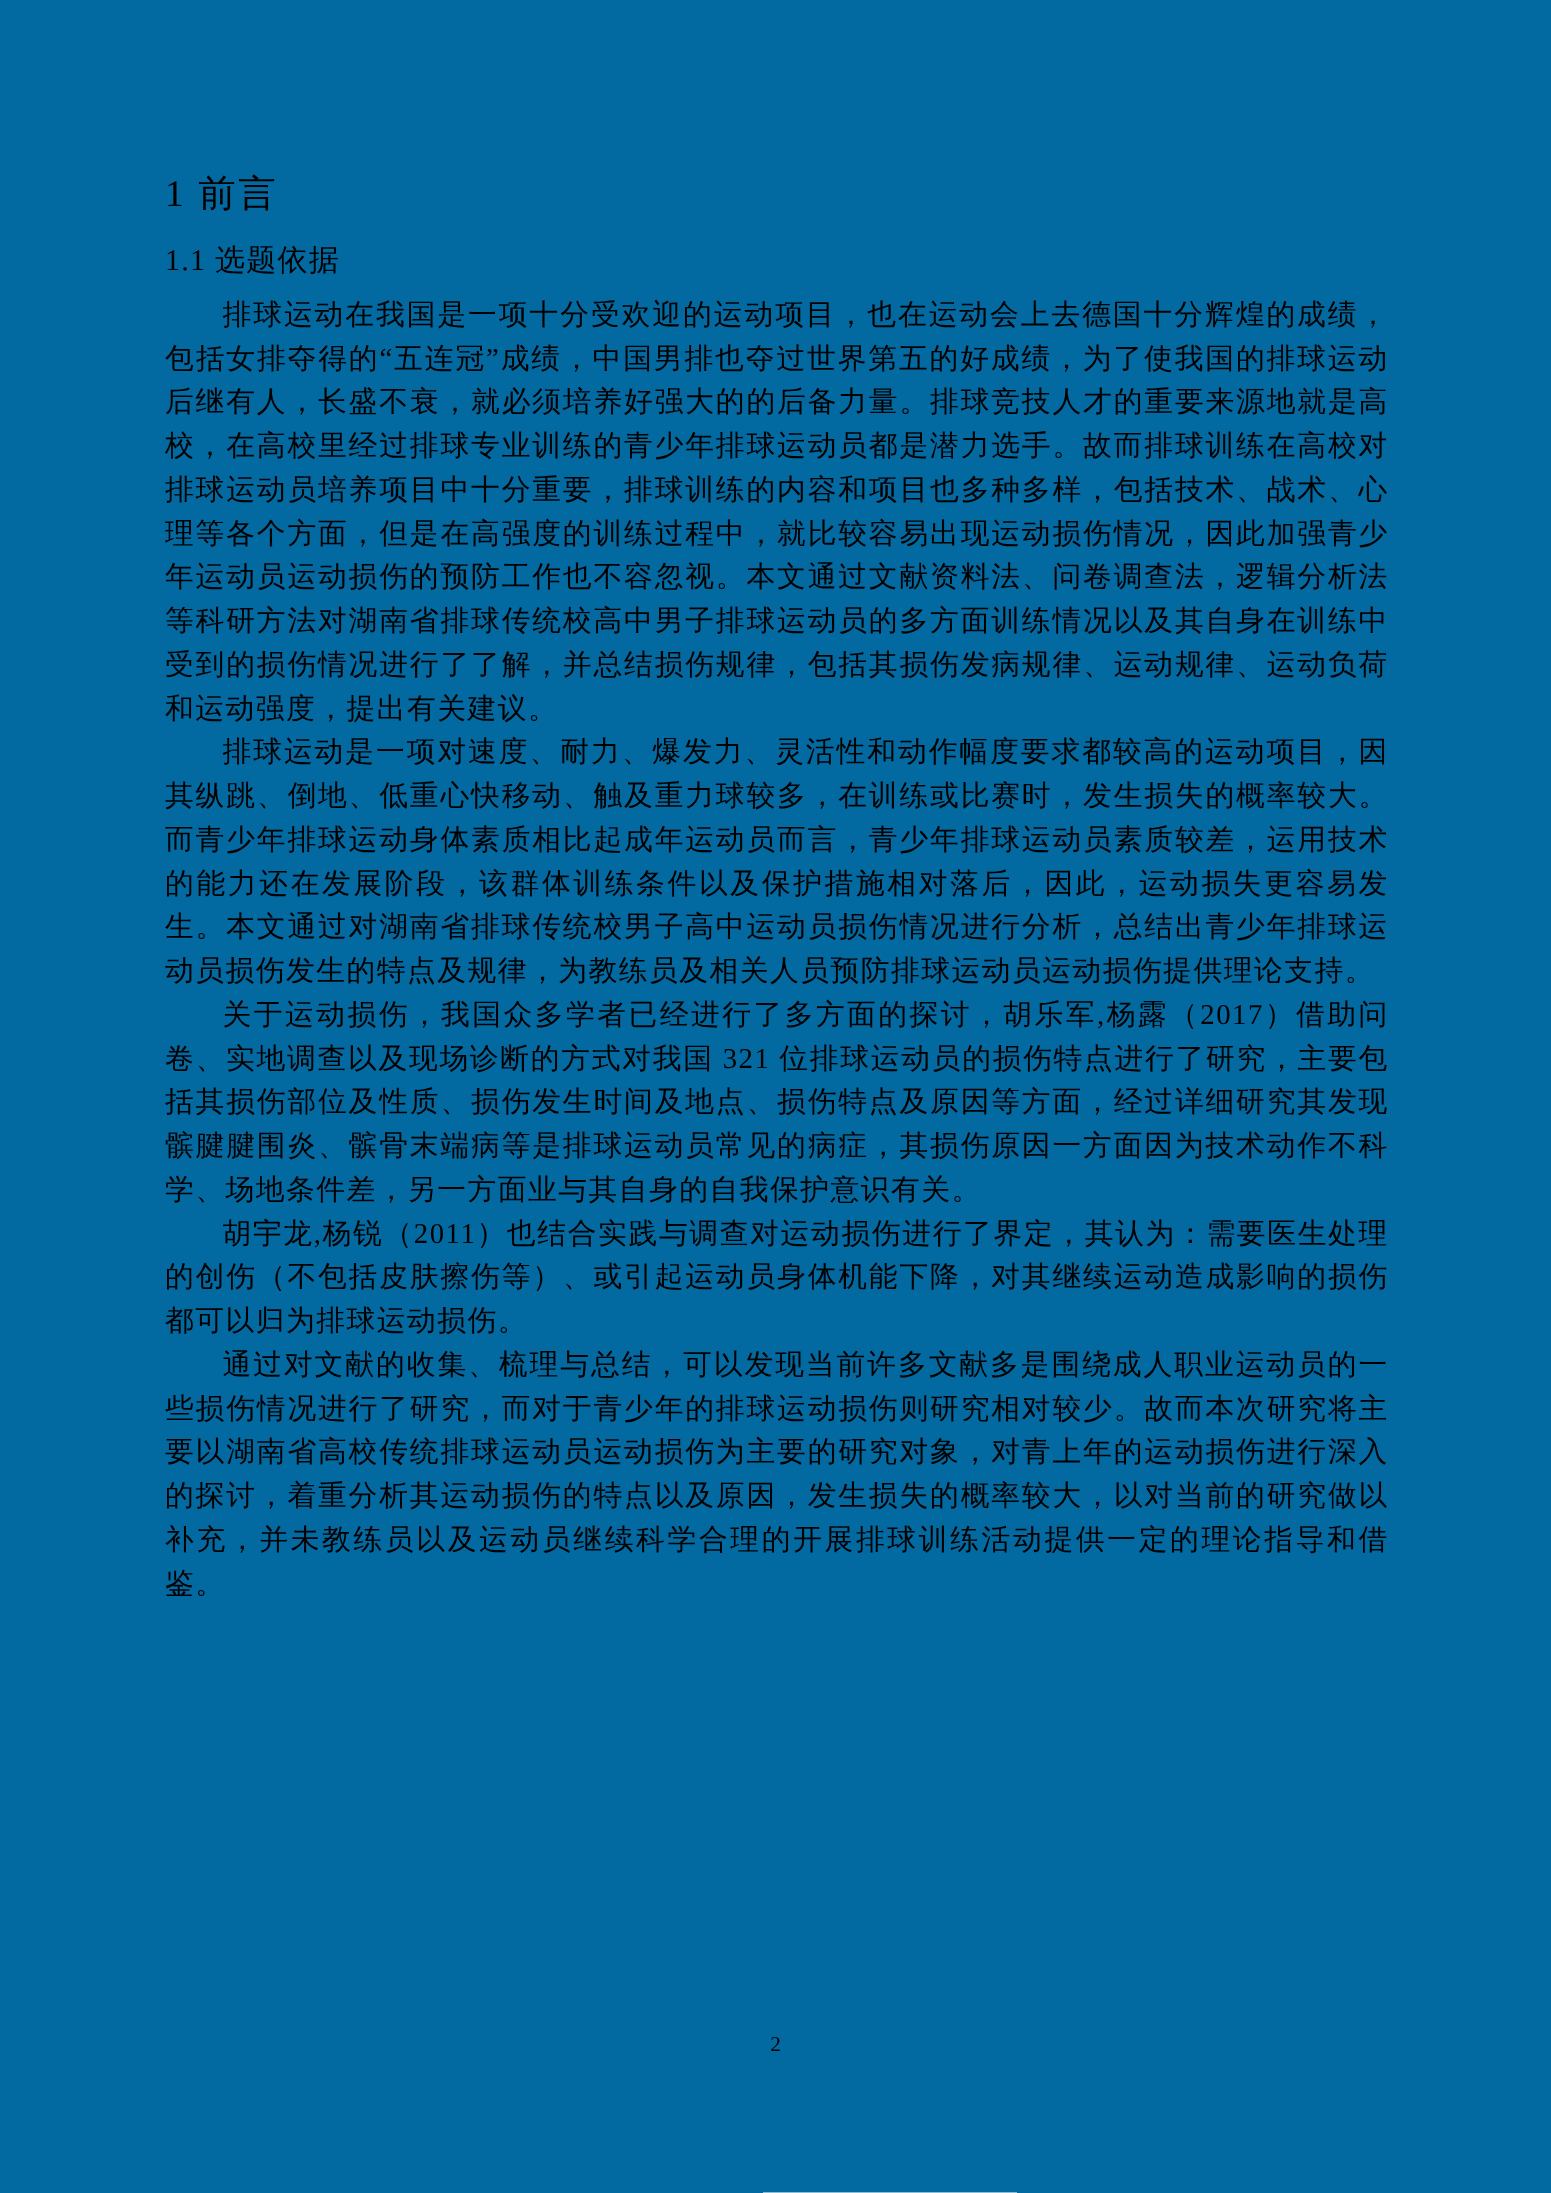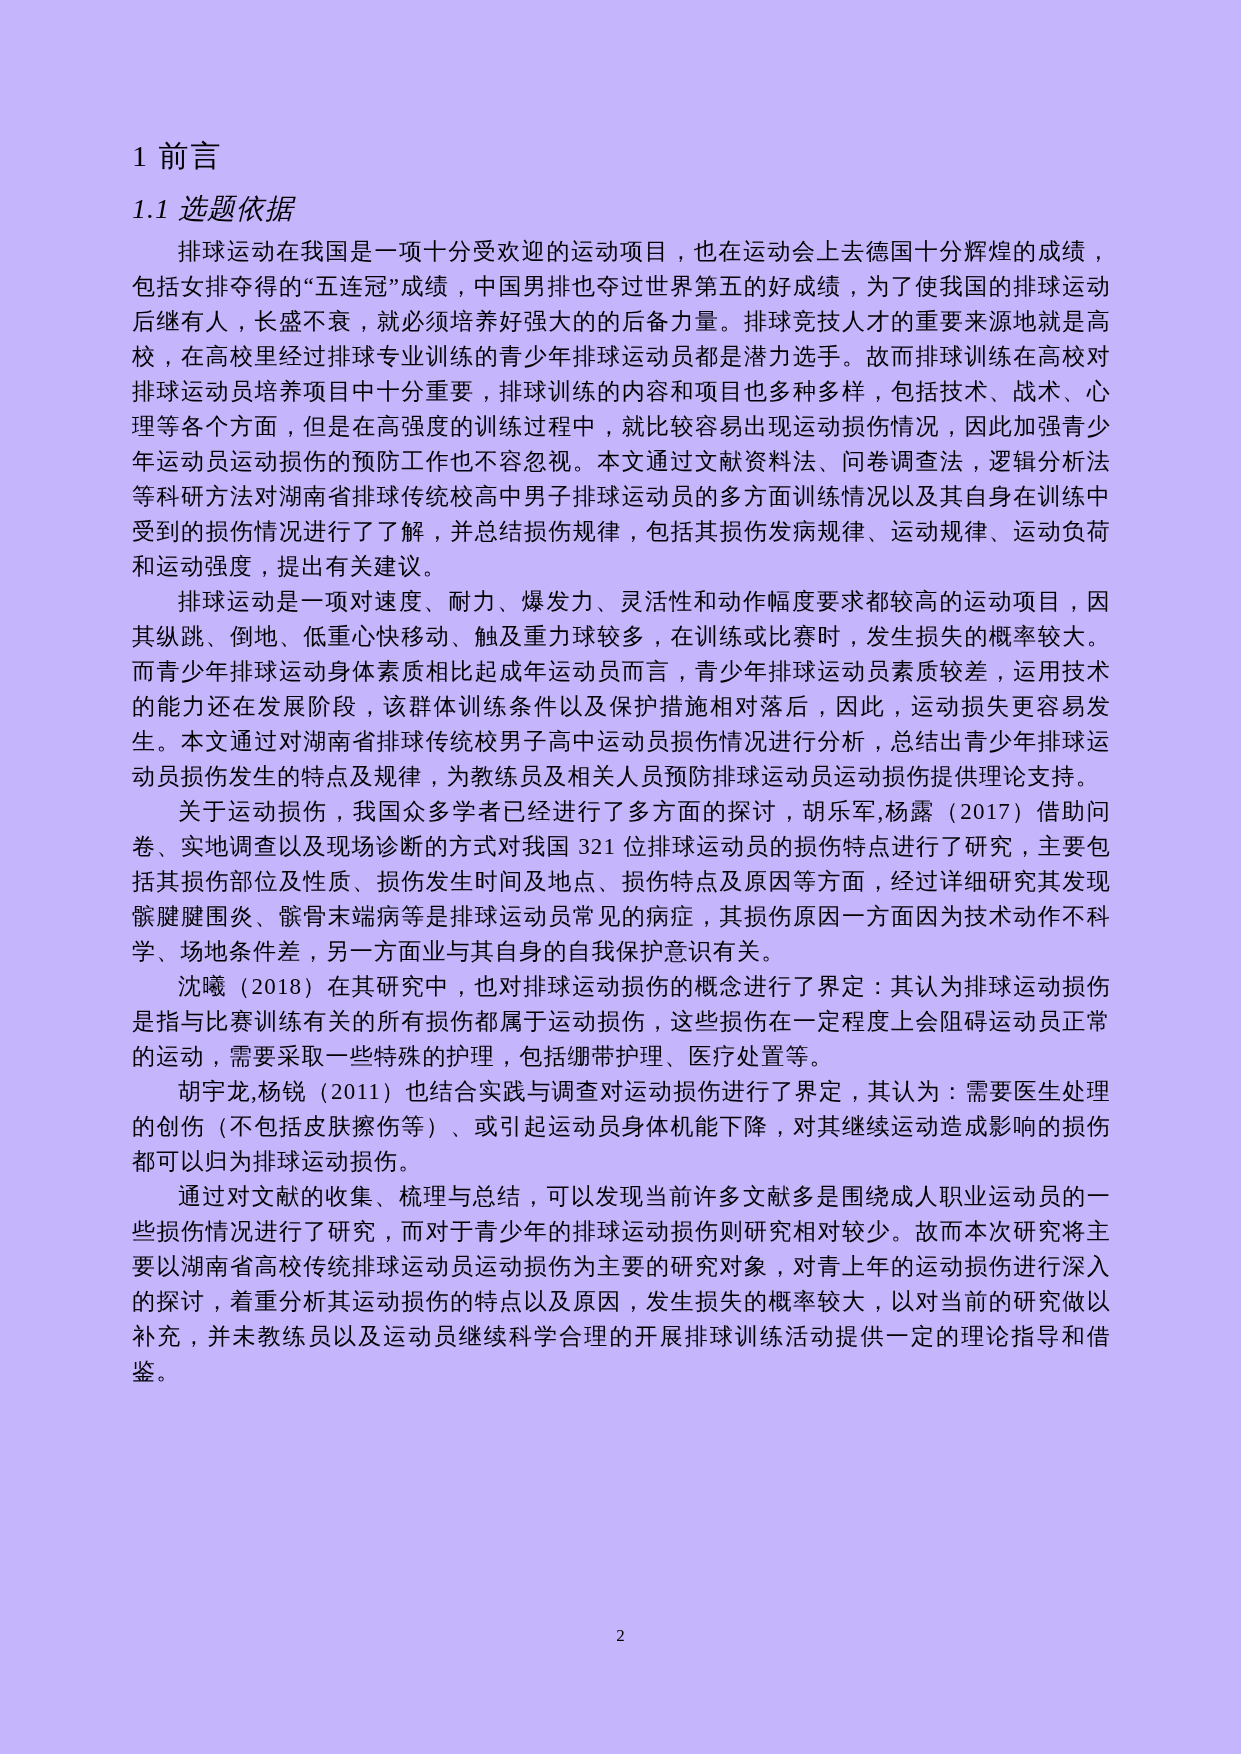--- a/index.html
+++ b/index.html
@@ -7,39 +7,38 @@
     padding: 0;
     background: #ffffff;
     color: #000000;
     font-family: "Liberation Serif", "DejaVu Serif", serif;
   }
   .page {
     position: relative;
     width: 1241px;
     height: 1754px;
     margin: 0 auto;
-    background: #c4b5fd;
+    background: #0369a1;
     box-sizing: border-box;
     padding: 136px 130px 0 132px;
     overflow: hidden;
   }
   h1.chapter {
     font-size: 30px;
     font-weight: normal;
     margin: 0 0 16px 0;
     line-height: 40px;
     letter-spacing: 2px;
   }
   h2.section {
-    font-size: 28px;
+    font-size: 24px;
     font-weight: normal;
     margin: 4px 0 8px 0;
     line-height: 34px;
     letter-spacing: 1px;
-    font-style: italic;
   }
   p.body-par {
     font-size: 23px;
     line-height: 35px;
     margin: 0;
     text-align: justify;
     text-justify: inter-ideograph;
     text-indent: 2em;
     letter-spacing: 1.2px;
   }
@@ -63,21 +62,20 @@
   <h2 class="section">1.1 选题依据</h2>
 
   <p class="body-par">排球运动在我国是一项十分受欢迎的运动项目，也在运动会上去德国十分辉煌的成绩，包括女排夺得的“五连冠”成绩，中国男排也夺过世界第五的好成绩，为了使我国的排球运动后继有人，长盛不衰，就必须培养好强大的的后备力量。排球竞技人才的重要来源地就是高校，在高校里经过排球专业训练的青少年排球运动员都是潜力选手。故而排球训练在高校对排球运动员培养项目中十分重要，排球训练的内容和项目也多种多样，包括技术、战术、心理等各个方面，但是在高强度的训练过程中，就比较容易出现运动损伤情况，因此加强青少年运动员运动损伤的预防工作也不容忽视。本文通过文献资料法、问卷调查法，逻辑分析法等科研方法对湖南省排球传统校高中男子排球运动员的多方面训练情况以及其自身在训练中受到的损伤情况进行了了解，并总结损伤规律，包括其损伤发病规律、运动规律、运动负荷和运动强度，提出有关建议。</p>
 
   <p class="body-par">排球运动是一项对速度、耐力、爆发力、灵活性和动作幅度要求都较高的运动项目，因其纵跳、倒地、低重心快移动、触及重力球较多，在训练或比赛时，发生损失的概率较大。而青少年排球运动身体素质相比起成年运动员而言，青少年排球运动员素质较差，运用技术的能力还在发展阶段，该群体训练条件以及保护措施相对落后，因此，运动损失更容易发生。本文通过对湖南省排球传统校男子高中运动员损伤情况进行分析，总结出青少年排球运动员损伤发生的特点及规律，为教练员及相关人员预防排球运动员运动损伤提供理论支持。</p>
 
 
   <p class="body-par">关于运动损伤，我国众多学者已经进行了多方面的探讨，胡乐军,杨露（2017）借助问卷、实地调查以及现场诊断的方式对我国 321 位排球运动员的损伤特点进行了研究，主要包括其损伤部位及性质、损伤发生时间及地点、损伤特点及原因等方面，经过详细研究其发现髌腱腱围炎、髌骨末端病等是排球运动员常见的病症，其损伤原因一方面因为技术动作不科学、场地条件差，另一方面业与其自身的自我保护意识有关。</p>
 
 
-  <p class="body-par">沈曦（2018）在其研究中，也对排球运动损伤的概念进行了界定：其认为排球运动损伤是指与比赛训练有关的所有损伤都属于运动损伤，这些损伤在一定程度上会阻碍运动员正常的运动，需要采取一些特殊的护理，包括绷带护理、医疗处置等。</p>
 
   <p class="body-par">胡宇龙,杨锐（2011）也结合实践与调查对运动损伤进行了界定，其认为：需要医生处理的创伤（不包括皮肤擦伤等）、或引起运动员身体机能下降，对其继续运动造成影响的损伤都可以归为排球运动损伤。</p>
 
   <p class="body-par">通过对文献的收集、梳理与总结，可以发现当前许多文献多是围绕成人职业运动员的一些损伤情况进行了研究，而对于青少年的排球运动损伤则研究相对较少。故而本次研究将主要以湖南省高校传统排球运动员运动损伤为主要的研究对象，对青上年的运动损伤进行深入的探讨，着重分析其运动损伤的特点以及原因，发生损失的概率较大，以对当前的研究做以补充，并未教练员以及运动员继续科学合理的开展排球训练活动提供一定的理论指导和借鉴。</p>
 
   <div class="page-number">2</div>
 
 </div>
 
 </body></html>

